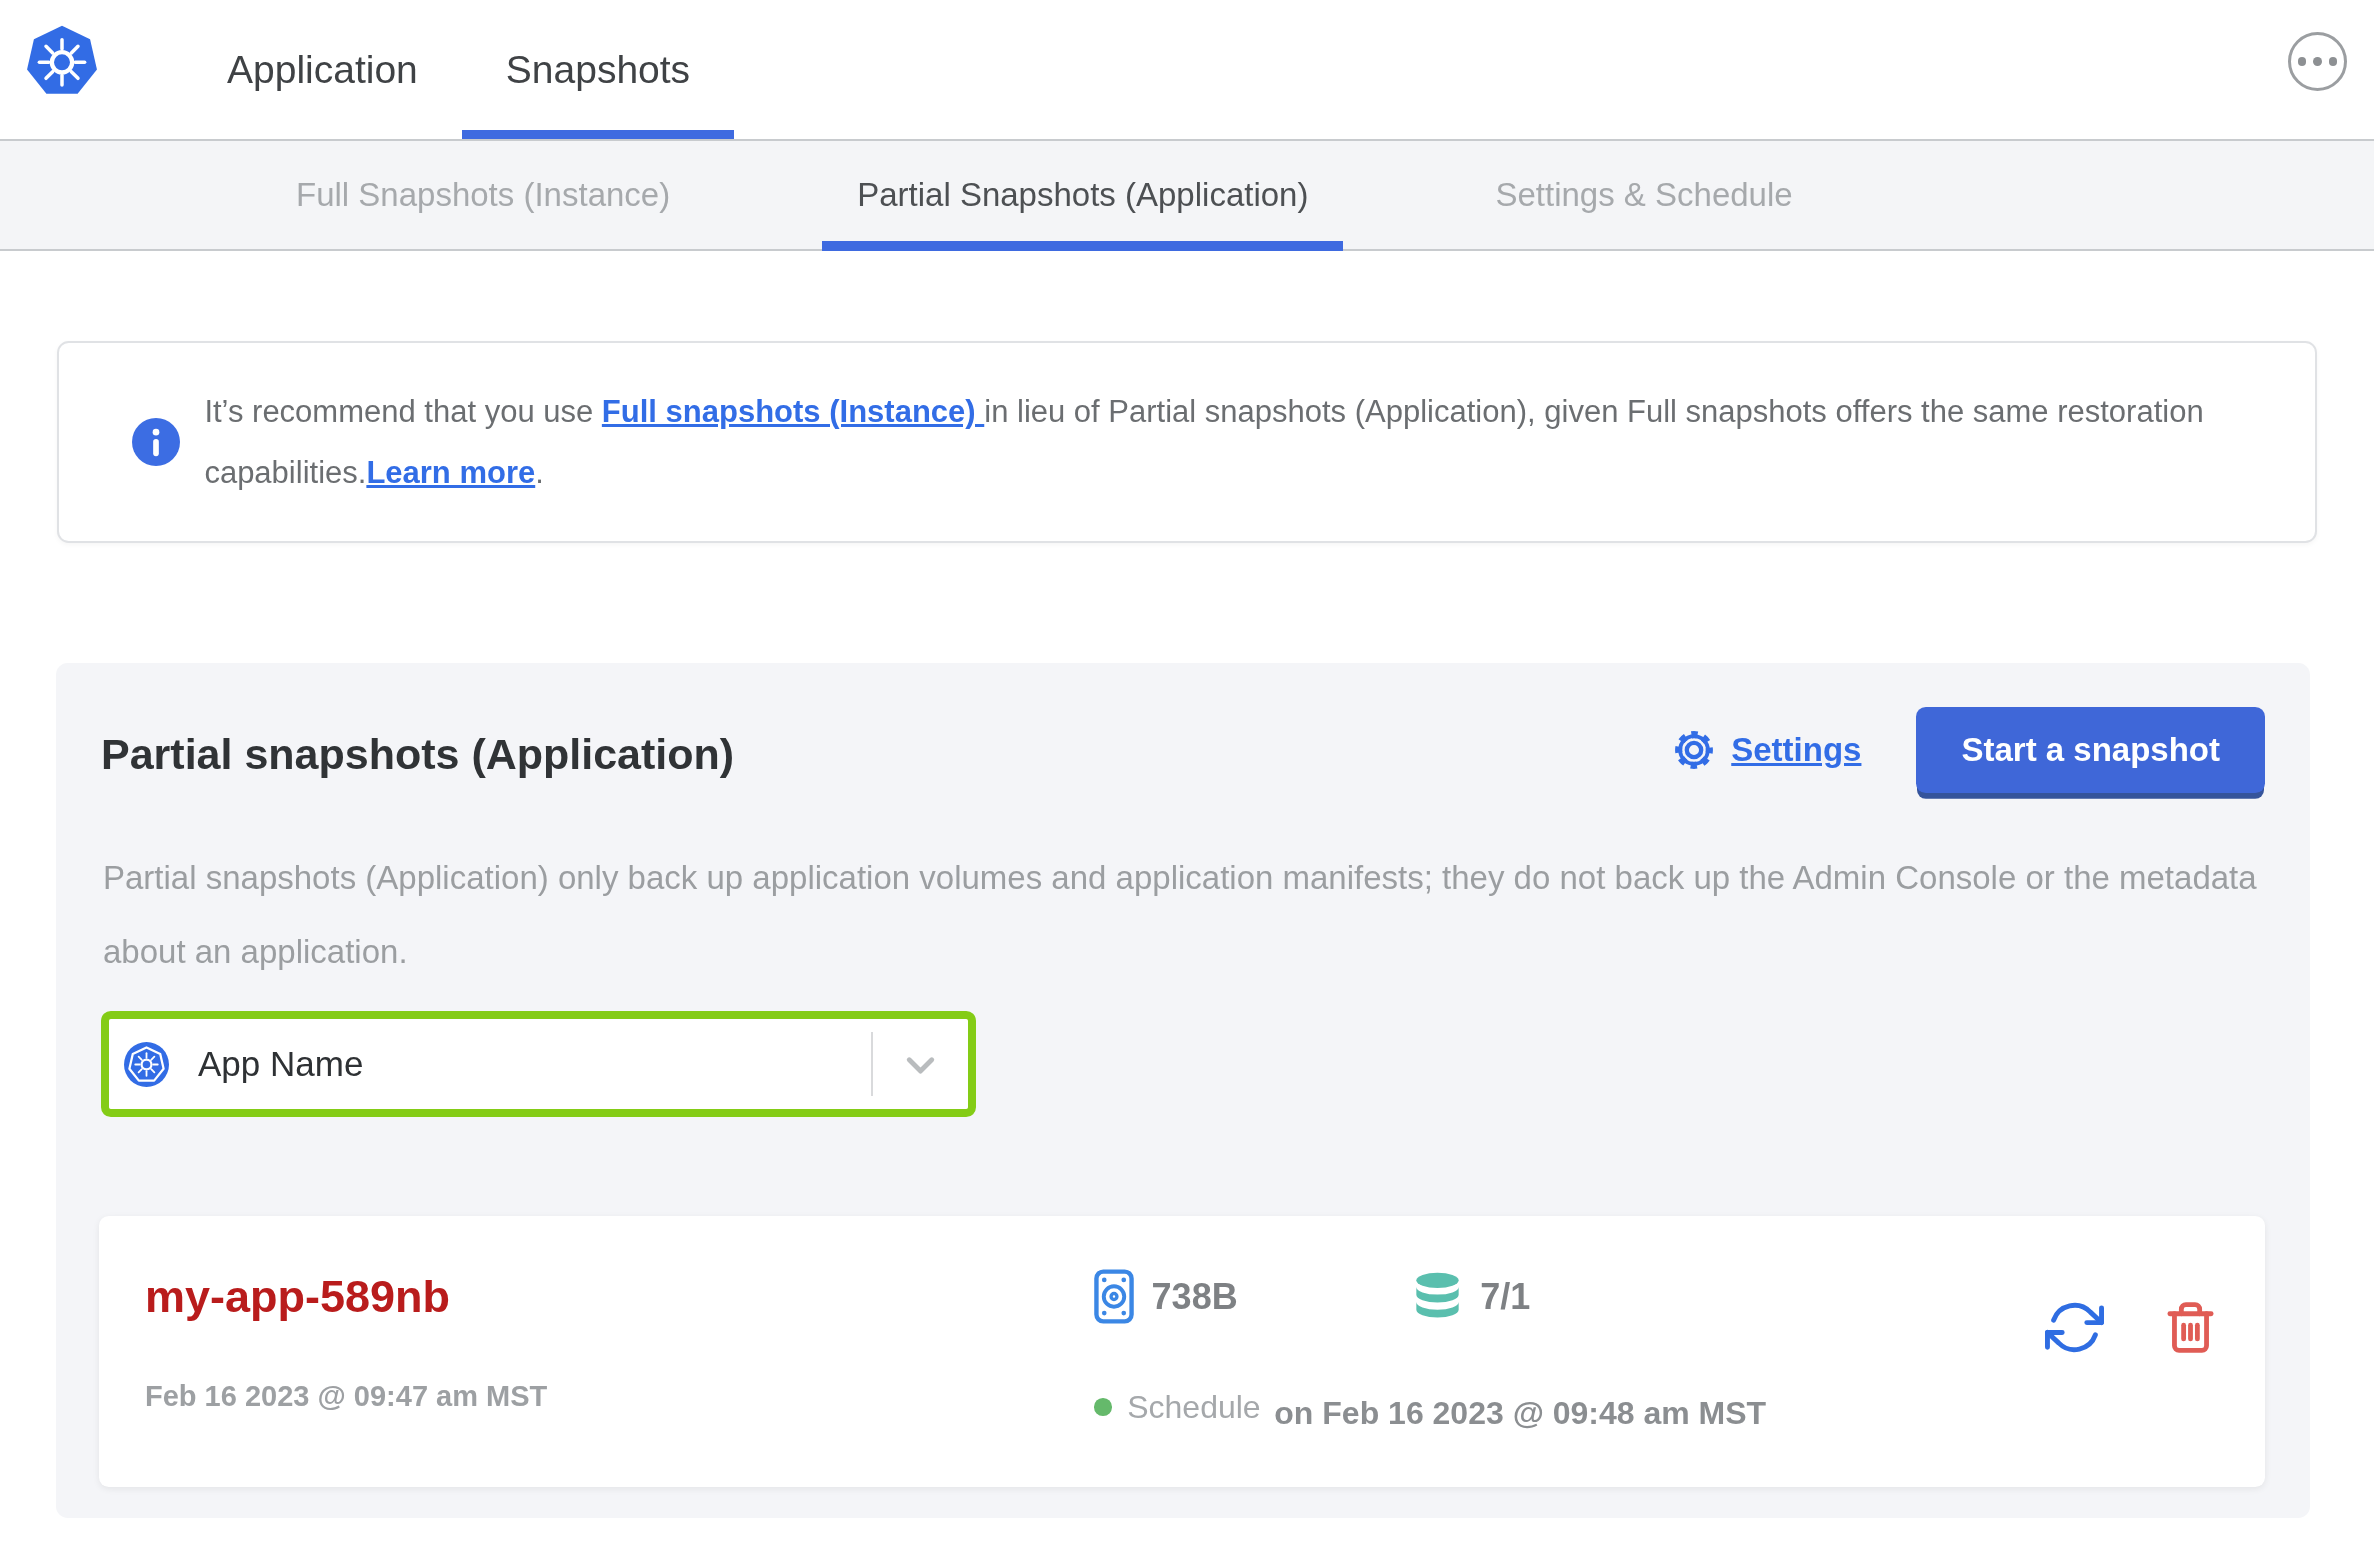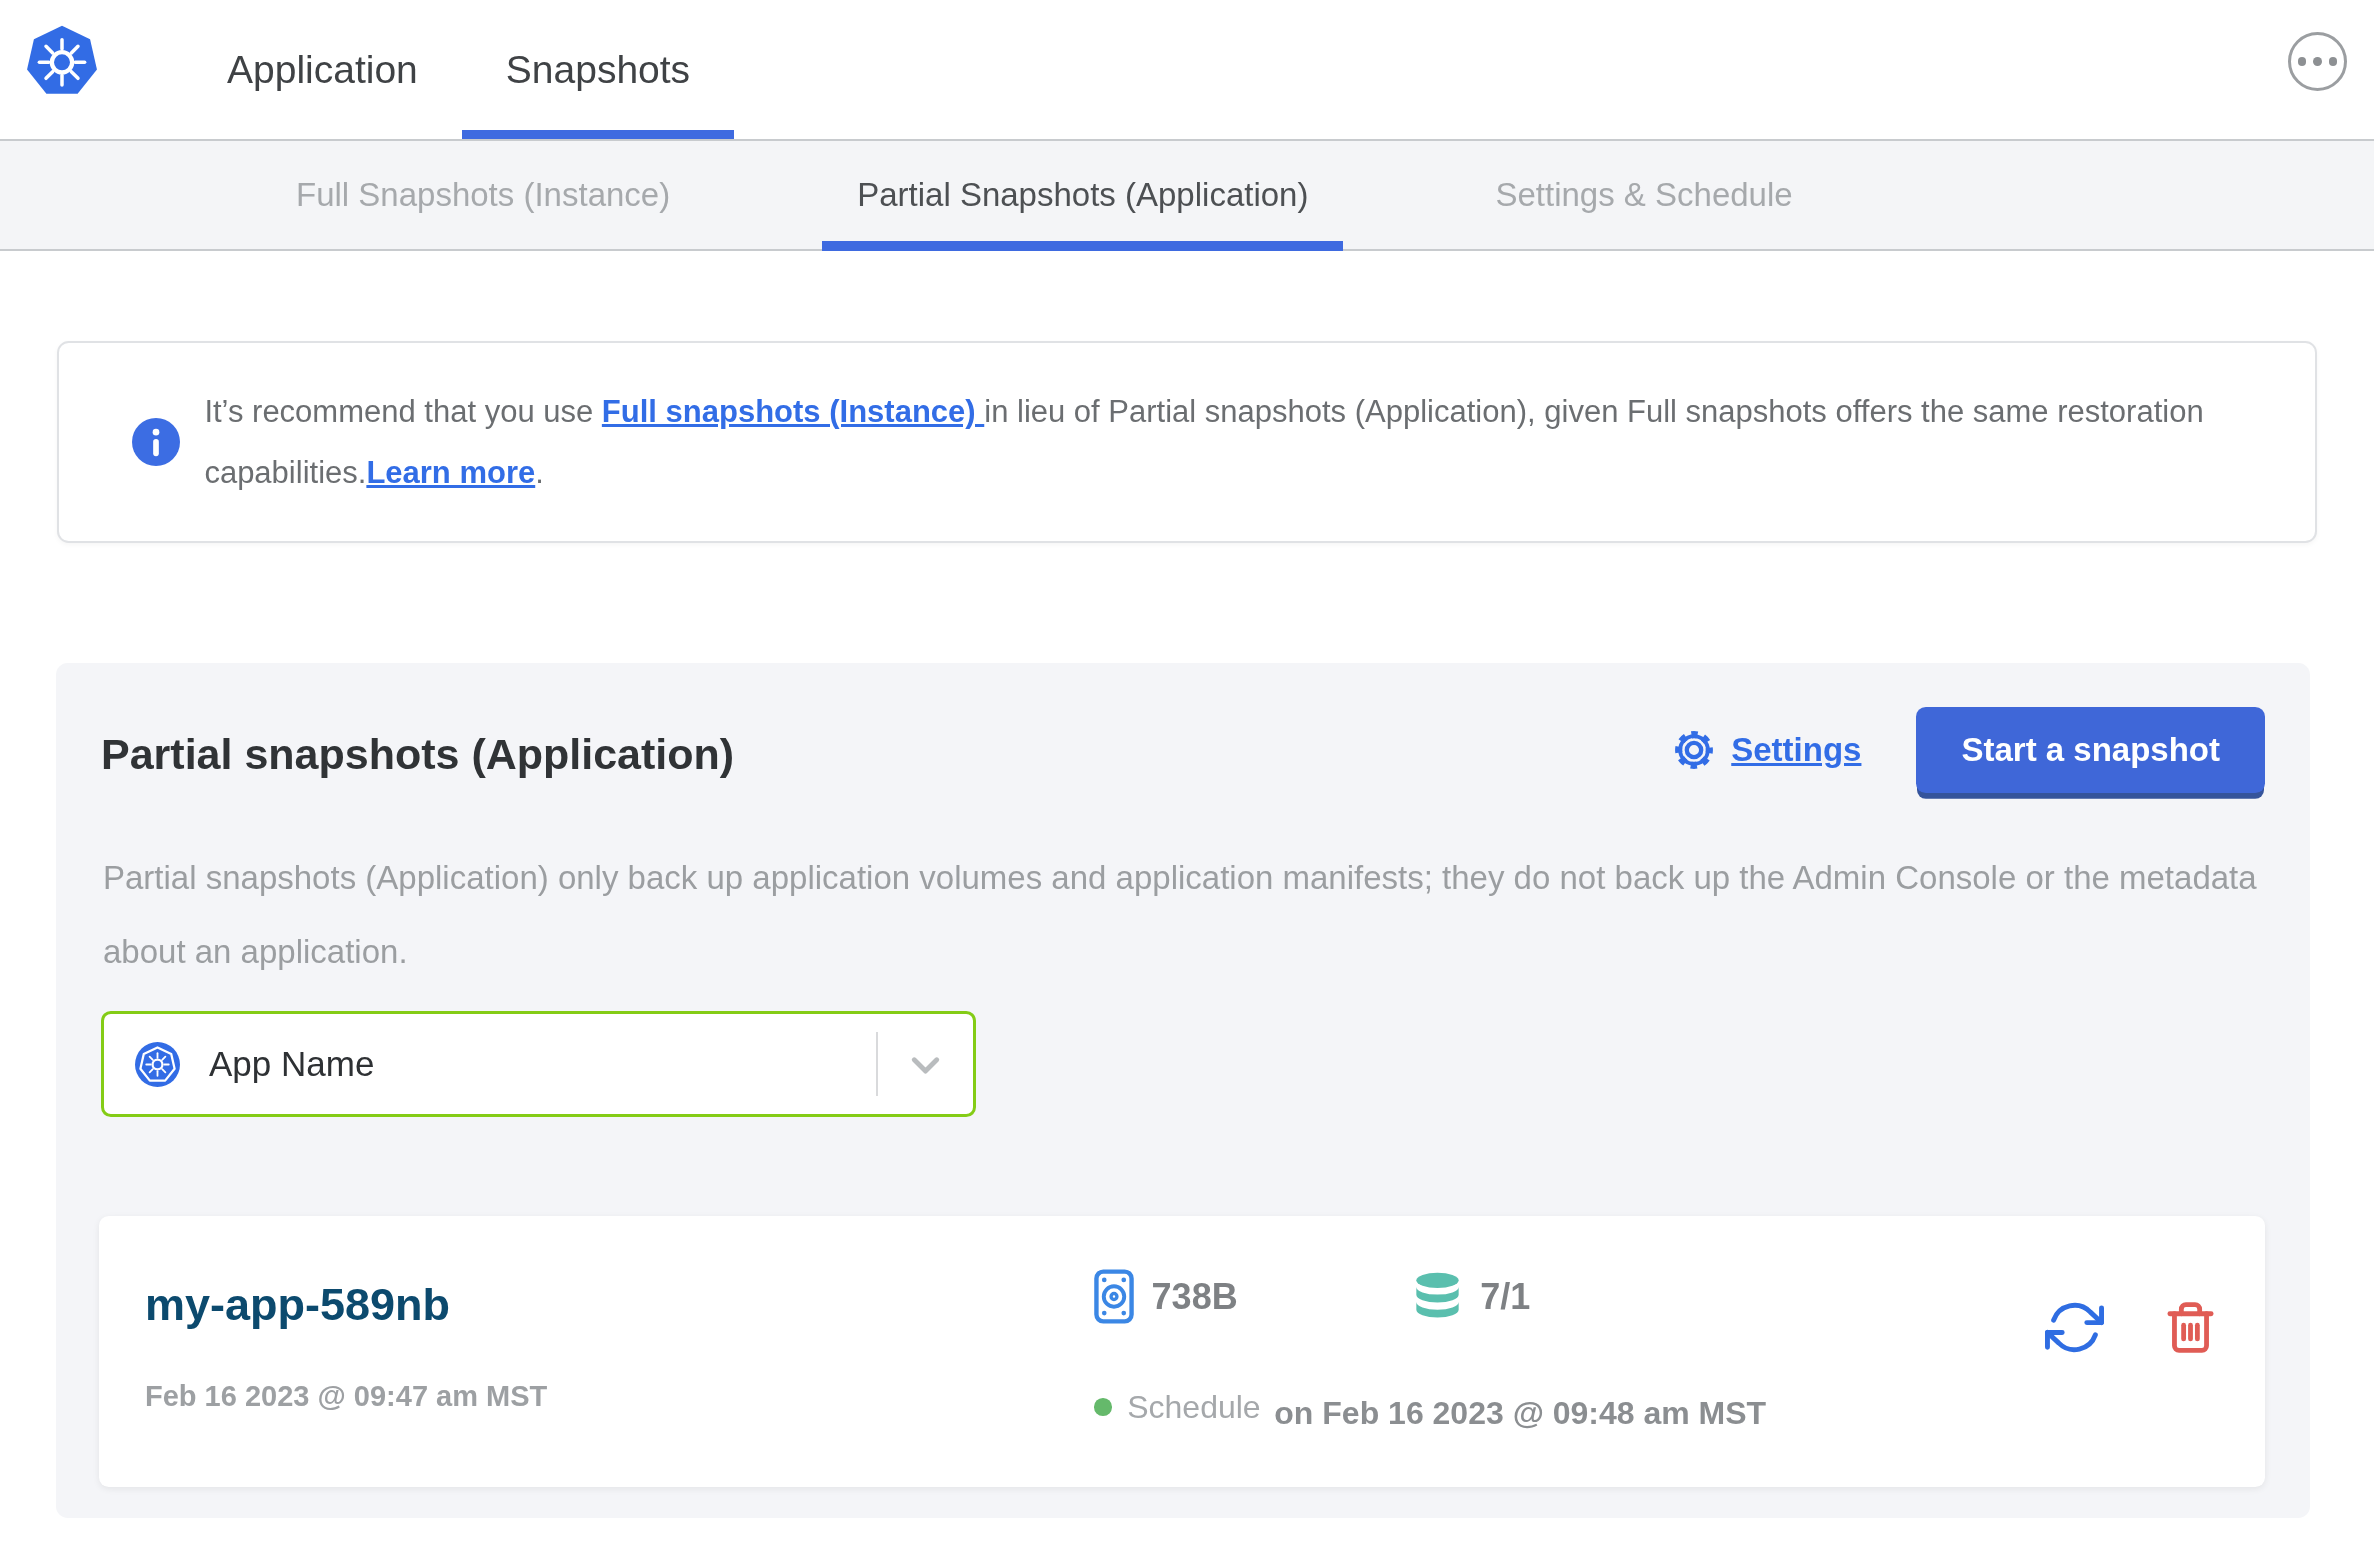--- a/index.html
+++ b/index.html
@@ -49,31 +49,31 @@
   .gear { width:46px; height:46px; margin-right:14.6px; cursor:pointer; }
   .settings-link { font-size:33px; font-weight:bold; color:#326de6; text-decoration:underline;
            margin-right:55px; cursor:pointer; }
   .start-btn { height:86px; padding:0 45px; background:#3f67d8; color:#fff; font-size:33px;
            font-weight:bold; border:none; border-radius:9.8px; box-shadow:0 6.8px 0 -1px #35549b;
            cursor:pointer; font-family:inherit; }
   .panel-desc { position:absolute; top:178px; left:47px; width:2160px; font-size:33px;
            line-height:74px; color:#9b9ea1; }
 
   .app-selector { position:absolute; top:348px; left:45px; width:875px; height:106px;
-           background:#fff; border:3px solid #84cc16; border-radius:9.8px; display:flex;
-           align-items:center; padding-left:31px; cursor:pointer; }
+           background:#fff; border:8px solid #84cc16; border-radius:9.8px; display:flex;
+           align-items:center; padding-left:15px; cursor:pointer; }
   .k8s-small { width:45px; height:45px; flex:0 0 auto; }
   .app-selector-value { margin-left:29px; font-size:35px; color:#2e3134; }
   .sel-divider { margin-left:auto; width:2px; height:64px; background:#d9dadc; }
   .chevron { width:45px; height:45px; margin:0 25px; }
 
   
   .snapshot-card { position:absolute; top:553px; left:43px; width:2166px; height:271px;
            background:#fff; border-radius:9.8px; box-shadow:0 2px 7.8px rgba(0,0,0,0.07); }
-  .snap-name { position:absolute; left:46px; top:55px; font-size:45px; font-weight:bold; color:#0c4a6e;margin-top:8px; }
+  .snap-name { position:absolute; left:46px; top:55px; font-size:45px; font-weight:bold; color:#b91c1c; }
   .snap-date { position:absolute; left:46px; top:164px; font-size:29px; font-weight:600; color:#9da0a3; }
   .metrics { position:absolute; left:995px; top:53px; display:flex; align-items:center; }
   .metric { display:flex; align-items:center; }
   .metric + .metric { margin-left:174px; }
   .metric .mlabel { margin-left:17.6px; font-size:36px; font-weight:bold; color:#7e8184; }
   .disk-icon { width:40px; height:55px; }
   .db-icon { width:51px; height:49px; }
   .status-row { position:absolute; left:995px; top:166px; display:flex; align-items:center; }
   .status-dot { width:17.6px; height:17.6px; border-radius:50%; background:#65b96b; }
   .status-text { margin-left:15.6px; font-size:32px; color:#a5a8ab; }

